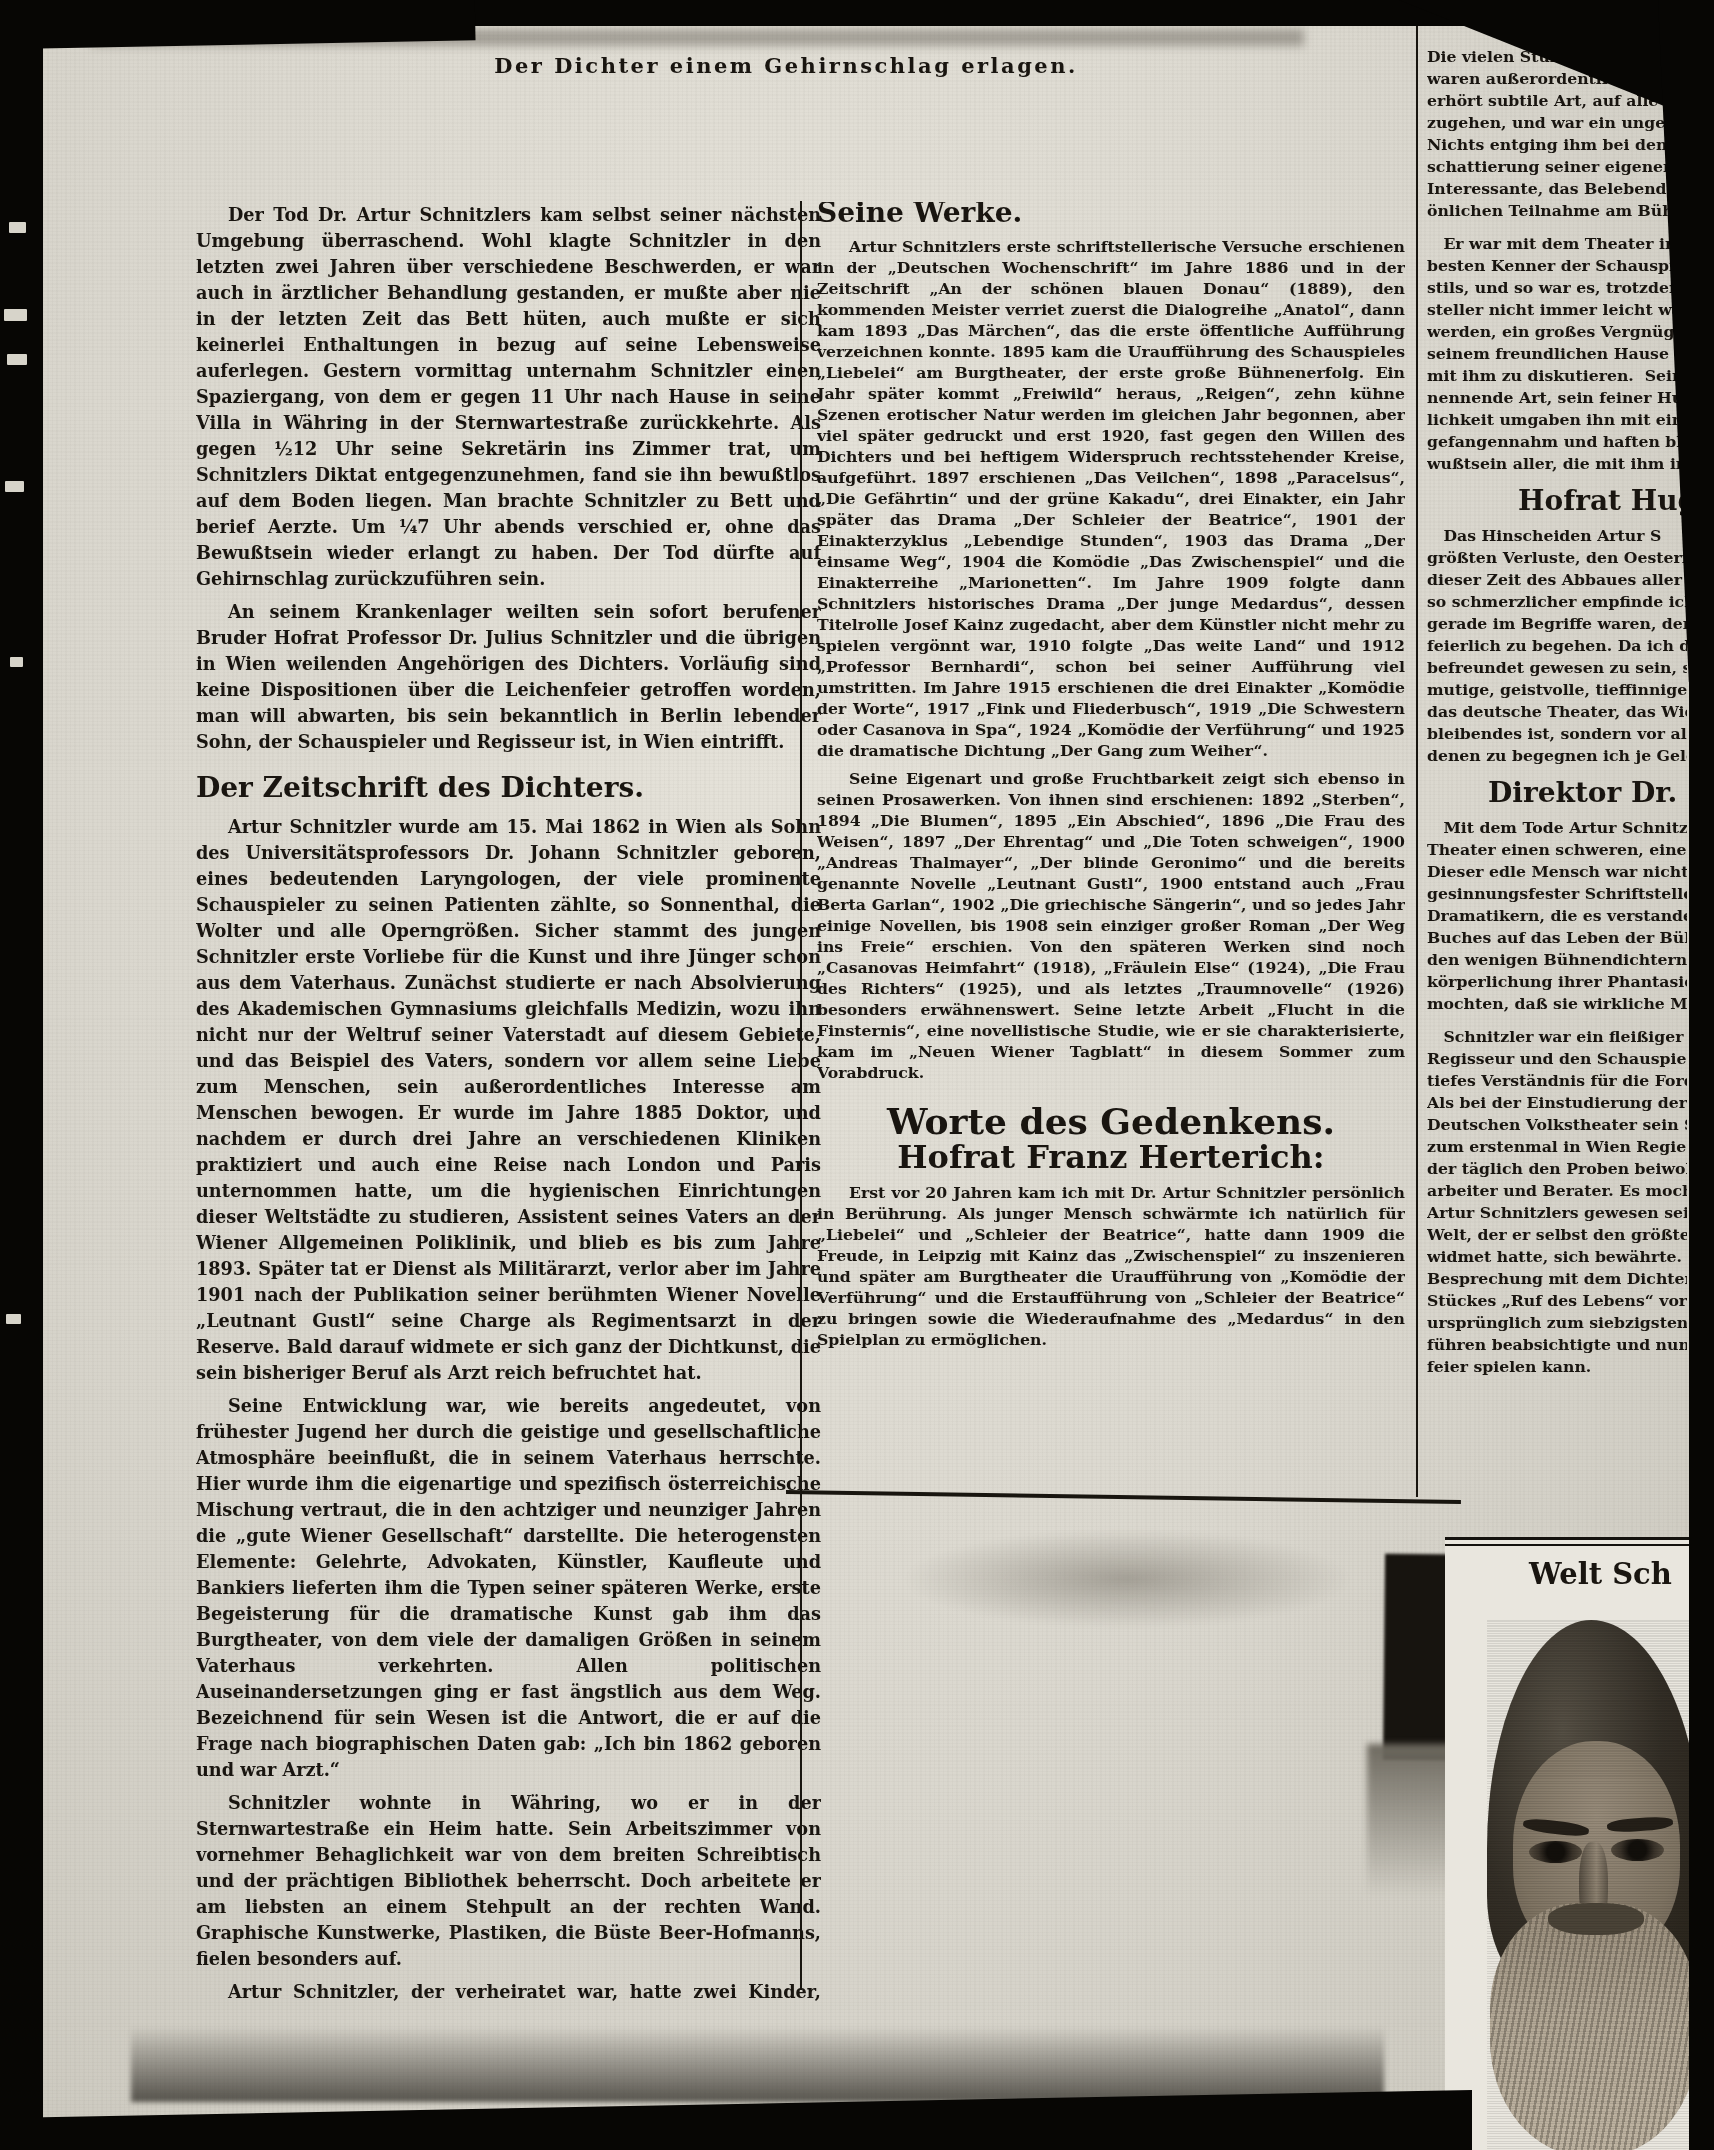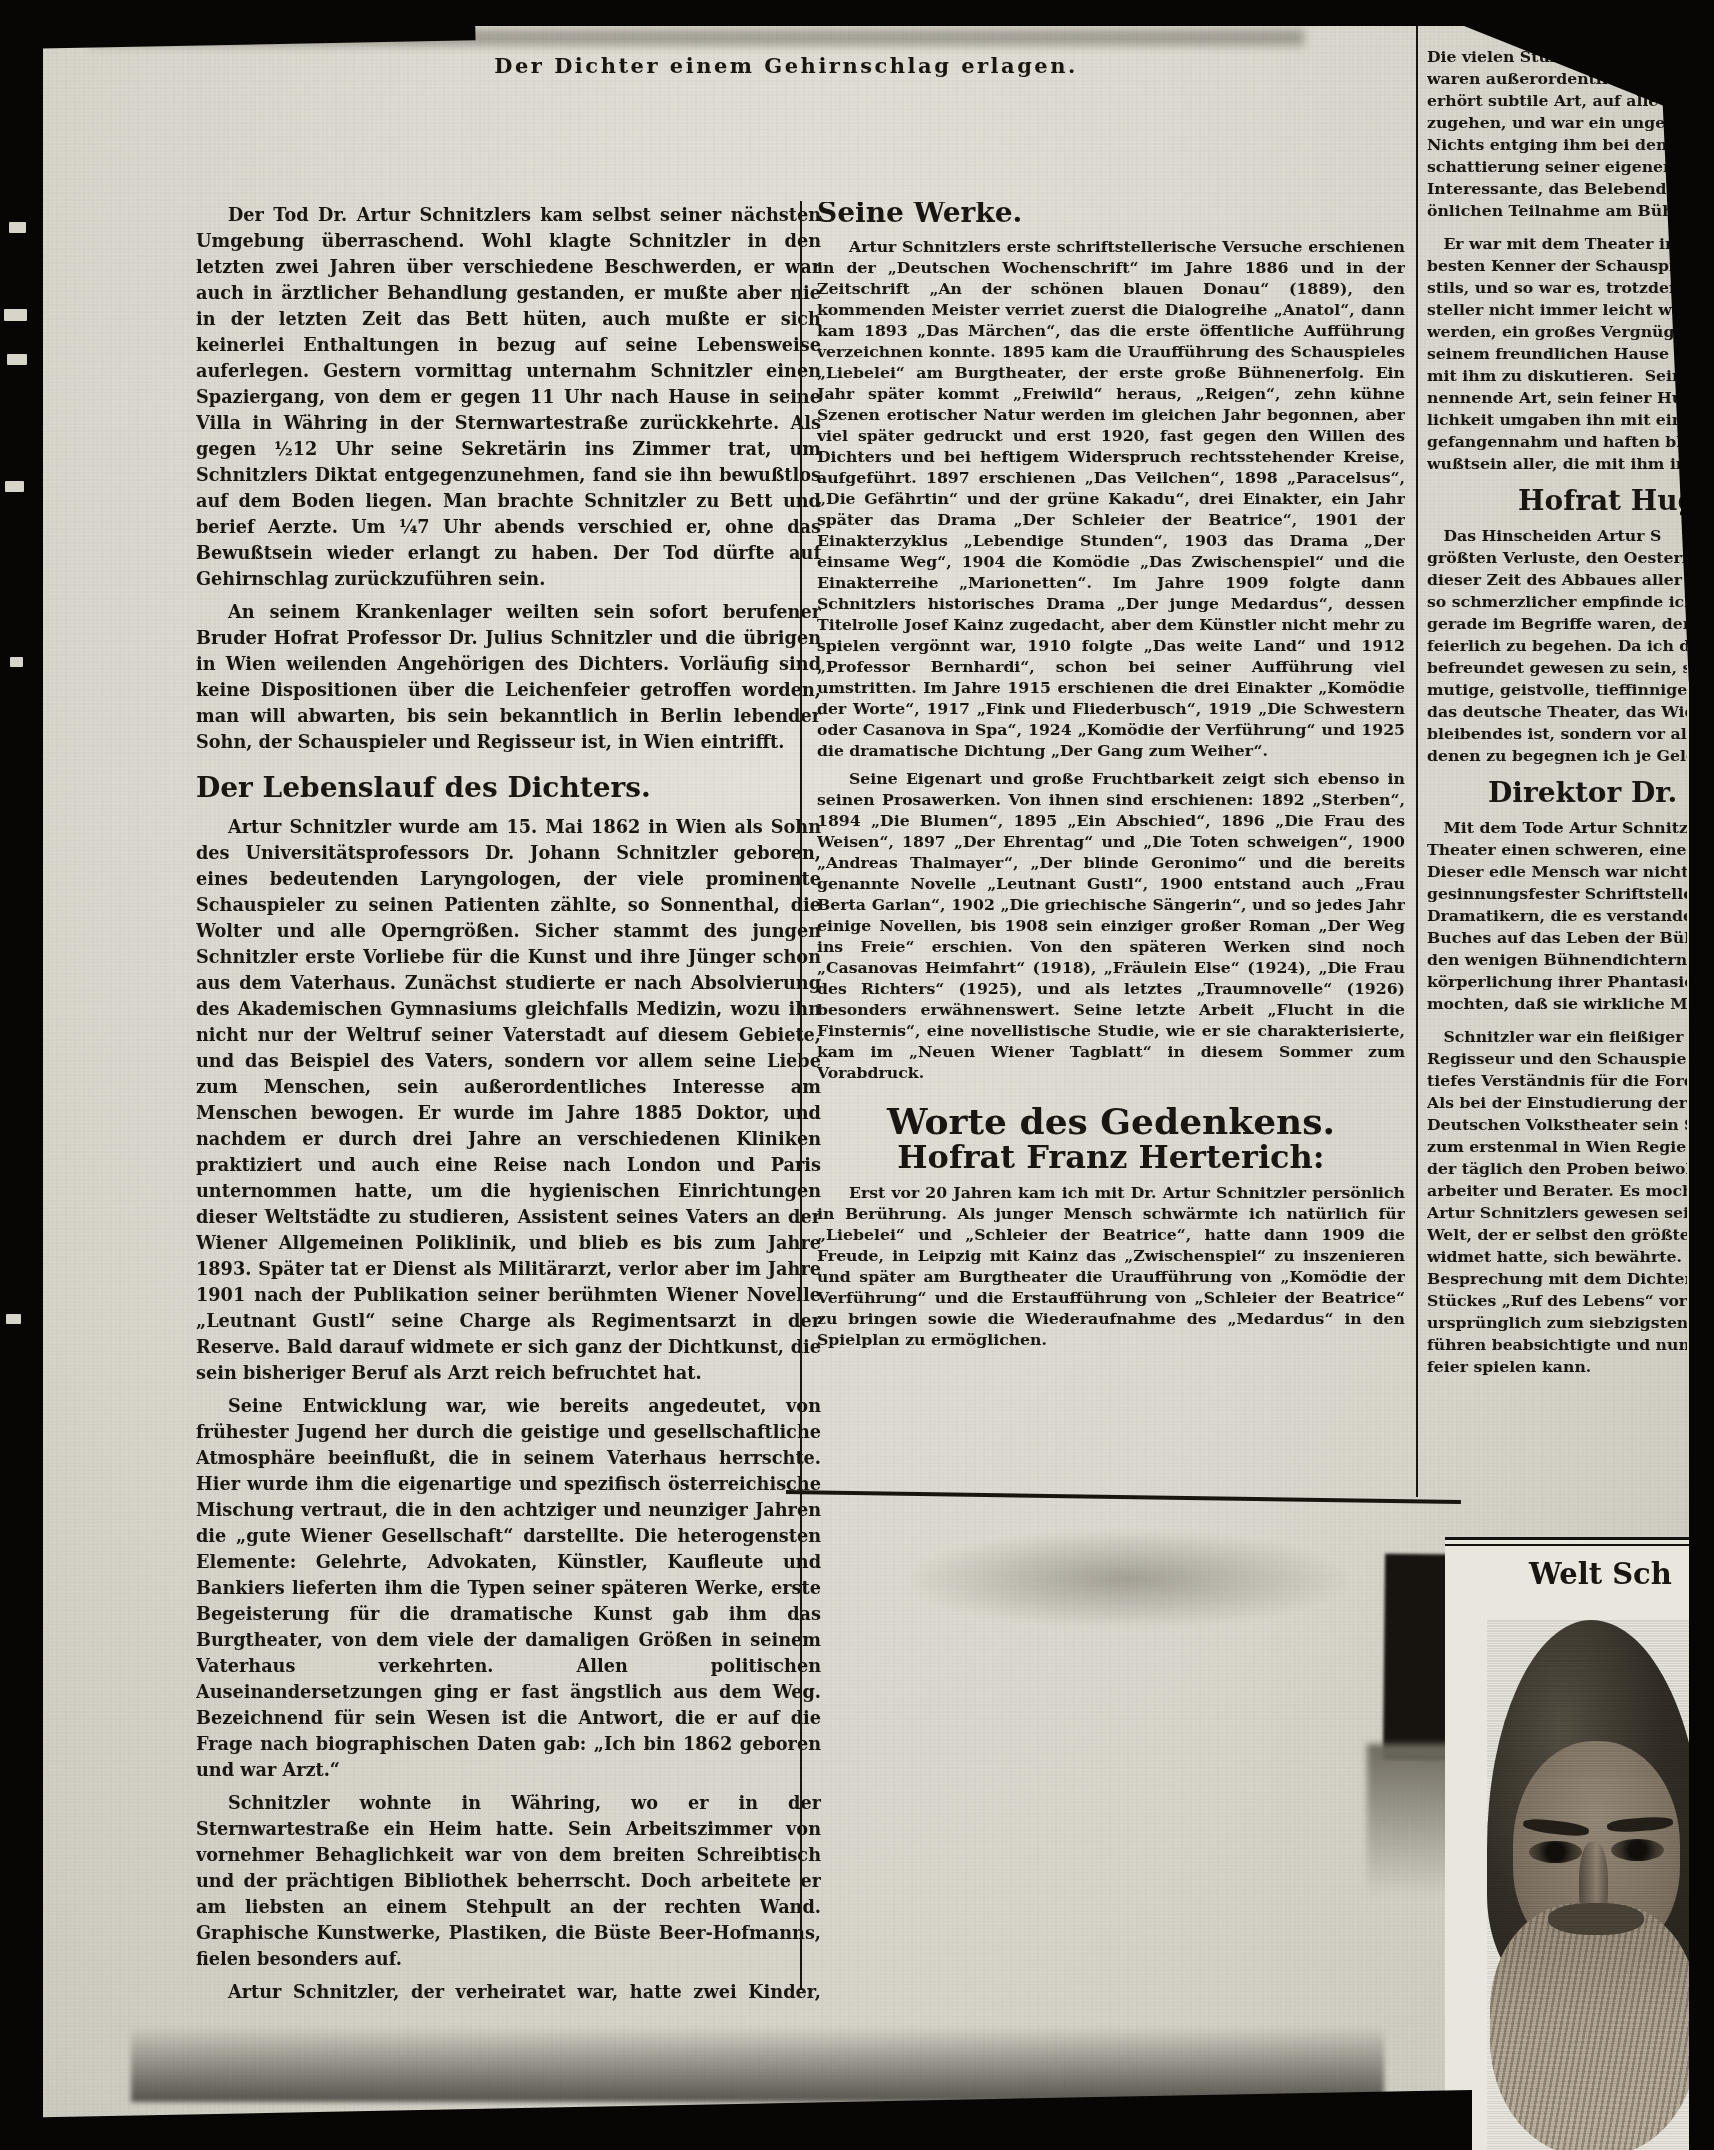--- a/index.html
+++ b/index.html
@@ -86,21 +86,21 @@
 
   <div id="paper"></div>
 
   <div id="masthead">
     <div class="subtitle">Der Dichter einem Gehirnschlag erlagen.</div>
   </div>
 
   <div id="col1" class="col">
     <p class="para">Der Tod Dr. Artur Schnitzlers kam selbst seiner nächsten Umgebung überraschend. Wohl klagte Schnitzler in den letzten zwei Jahren über verschiedene Beschwerden, er war auch in ärztlicher Behandlung gestanden, er mußte aber nie in der letzten Zeit das Bett hüten, auch mußte er sich keinerlei Enthaltungen in bezug auf seine Lebensweise auferlegen. Gestern vormittag unternahm Schnitzler einen Spaziergang, von dem er gegen 11 Uhr nach Hause in seine Villa in Währing in der Sternwartestraße zurückkehrte. Als gegen ½12 Uhr seine Sekretärin ins Zimmer trat, um Schnitzlers Diktat entgegenzunehmen, fand sie ihn bewußtlos auf dem Boden liegen. Man brachte Schnitzler zu Bett und berief Aerzte. Um ¼7 Uhr abends verschied er, ohne das Bewußtsein wieder erlangt zu haben. Der Tod dürfte auf Gehirnschlag zurückzuführen sein.</p>
     <p class="para">An seinem Krankenlager weilten sein sofort berufener Bruder Hofrat Professor Dr. Julius Schnitzler und die übrigen in Wien weilenden Angehörigen des Dichters. Vorläufig sind keine Dispositionen über die Leichenfeier getroffen worden, man will abwarten, bis sein bekanntlich in Berlin lebender Sohn, der Schauspieler und Regisseur ist, in Wien eintrifft.</p>
-    <h2 class="col-heading">Der Lebenslauf des Dichters.</h2>
+    <h2 class="col-heading">Der Zeitschrift des Dichters.</h2>
     <p class="para">Artur Schnitzler wurde am 15. Mai 1862 in Wien als Sohn des Universitätsprofessors Dr. Johann Schnitzler geboren, eines bedeutenden Laryngologen, der viele prominente Schauspieler zu seinen Patienten zählte, so Sonnenthal, die Wolter und alle Operngrößen. Sicher stammt des jungen Schnitzler erste Vorliebe für die Kunst und ihre Jünger schon aus dem Vaterhaus. Zunächst studierte er nach Absolvierung des Akademischen Gymnasiums gleichfalls Medizin, wozu ihn nicht nur der Weltruf seiner Vaterstadt auf diesem Gebiete, und das Beispiel des Vaters, sondern vor allem seine Liebe zum Menschen, sein außerordentliches Interesse am Menschen bewogen. Er wurde im Jahre 1885 Doktor, und nachdem er durch drei Jahre an verschiedenen Kliniken praktiziert und auch eine Reise nach London und Paris unternommen hatte, um die hygienischen Einrichtungen dieser Weltstädte zu studieren, Assistent seines Vaters an der Wiener Allgemeinen Poliklinik, und blieb es bis zum Jahre 1893. Später tat er Dienst als Militärarzt, verlor aber im Jahre 1901 nach der Publikation seiner berühmten Wiener Novelle „Leutnant Gustl“ seine Charge als Regimentsarzt in der Reserve. Bald darauf widmete er sich ganz der Dichtkunst, die sein bisheriger Beruf als Arzt reich befruchtet hat.</p>
     <p class="para">Seine Entwicklung war, wie bereits angedeutet, von frühester Jugend her durch die geistige und gesellschaftliche Atmosphäre beeinflußt, die in seinem Vaterhaus herrschte. Hier wurde ihm die eigenartige und spezifisch österreichische Mischung vertraut, die in den achtziger und neunziger Jahren die „gute Wiener Gesellschaft“ darstellte. Die heterogensten Elemente: Gelehrte, Advokaten, Künstler, Kaufleute und Bankiers lieferten ihm die Typen seiner späteren Werke, erste Begeisterung für die dramatische Kunst gab ihm das Burgtheater, von dem viele der damaligen Größen in seinem Vaterhaus verkehrten. Allen politischen Auseinandersetzungen ging er fast ängstlich aus dem Weg. Bezeichnend für sein Wesen ist die Antwort, die er auf die Frage nach biographischen Daten gab: „Ich bin 1862 geboren und war Arzt.“</p>
     <p class="para">Schnitzler wohnte in Währing, wo er in der Sternwartestraße ein Heim hatte. Sein Arbeitszimmer von vornehmer Behaglichkeit war von dem breiten Schreibtisch und der prächtigen Bibliothek beherrscht. Doch arbeitete er am liebsten an einem Stehpult an der rechten Wand. Graphische Kunstwerke, Plastiken, die Büste Beer-Hofmanns, fielen besonders auf.</p>
     <p class="para">Artur Schnitzler, der verheiratet war, hatte zwei Kinder, eine Tochter Lilly, die gegen seinen Willen einen italienischen Offizier heiratete, fand in Venedig 1928 einen frühzeitigen tragischen Tod, sein Sohn Heinrich lebt als Regisseur in Berlin. Der Bruder des Dichters ist der bekannte Chirurg Professor Dr. Julius Schnitzler.</p>
 
   </div>
 
   <div id="col2" class="col">
     <h2 class="col-heading" style="margin-top:0;">Seine Werke.</h2>
     <p class="para">Artur Schnitzlers erste schriftstellerische Versuche erschienen in der „Deutschen Wochenschrift“ im Jahre 1886 und in der Zeitschrift „An der schönen blauen Donau“ (1889), den kommenden Meister verriet zuerst die Dialogreihe „Anatol“, dann kam 1893 „Das Märchen“, das die erste öffentliche Aufführung verzeichnen konnte. 1895 kam die Uraufführung des Schauspieles „Liebelei“ am Burgtheater, der erste große Bühnenerfolg. Ein Jahr später kommt „Freiwild“ heraus, „Reigen“, zehn kühne Szenen erotischer Natur werden im gleichen Jahr begonnen, aber viel später gedruckt und erst 1920, fast gegen den Willen des Dichters und bei heftigem Widerspruch rechtsstehender Kreise, aufgeführt. 1897 erschienen „Das Veilchen“, 1898 „Paracelsus“, „Die Gefährtin“ und der grüne Kakadu“, drei Einakter, ein Jahr später das Drama „Der Schleier der Beatrice“, 1901 der Einakterzyklus „Lebendige Stunden“, 1903 das Drama „Der einsame Weg“, 1904 die Komödie „Das Zwischenspiel“ und die Einakterreihe „Marionetten“. Im Jahre 1909 folgte dann Schnitzlers historisches Drama „Der junge Medardus“, dessen Titelrolle Josef Kainz zugedacht, aber dem Künstler nicht mehr zu spielen vergönnt war, 1910 folgte „Das weite Land“ und 1912 „Professor Bernhardi“, schon bei seiner Aufführung viel umstritten. Im Jahre 1915 erschienen die drei Einakter „Komödie der Worte“, 1917 „Fink und Fliederbusch“, 1919 „Die Schwestern oder Casanova in Spa“, 1924 „Komödie der Verführung“ und 1925 die dramatische Dichtung „Der Gang zum Weiher“.</p>

